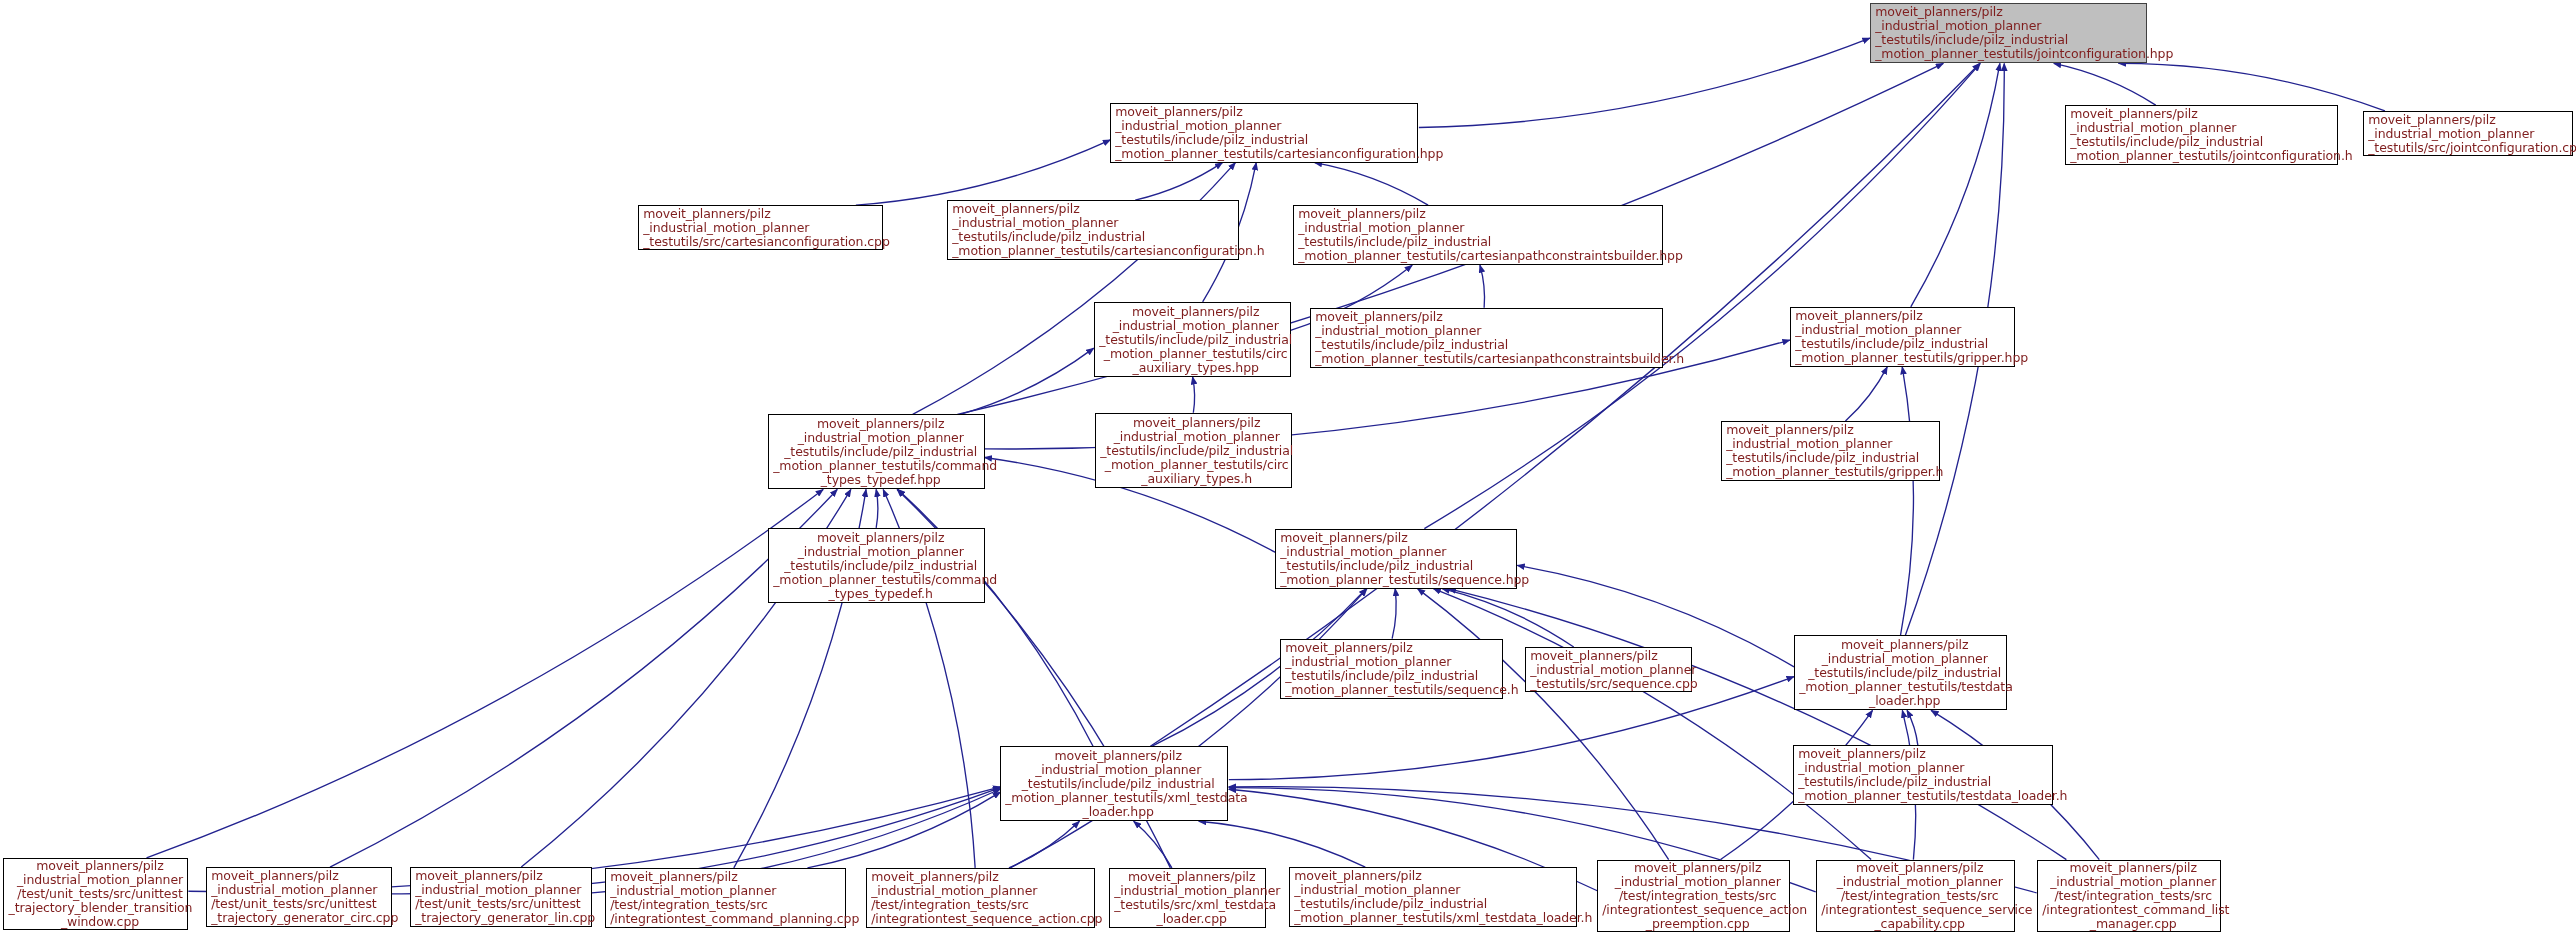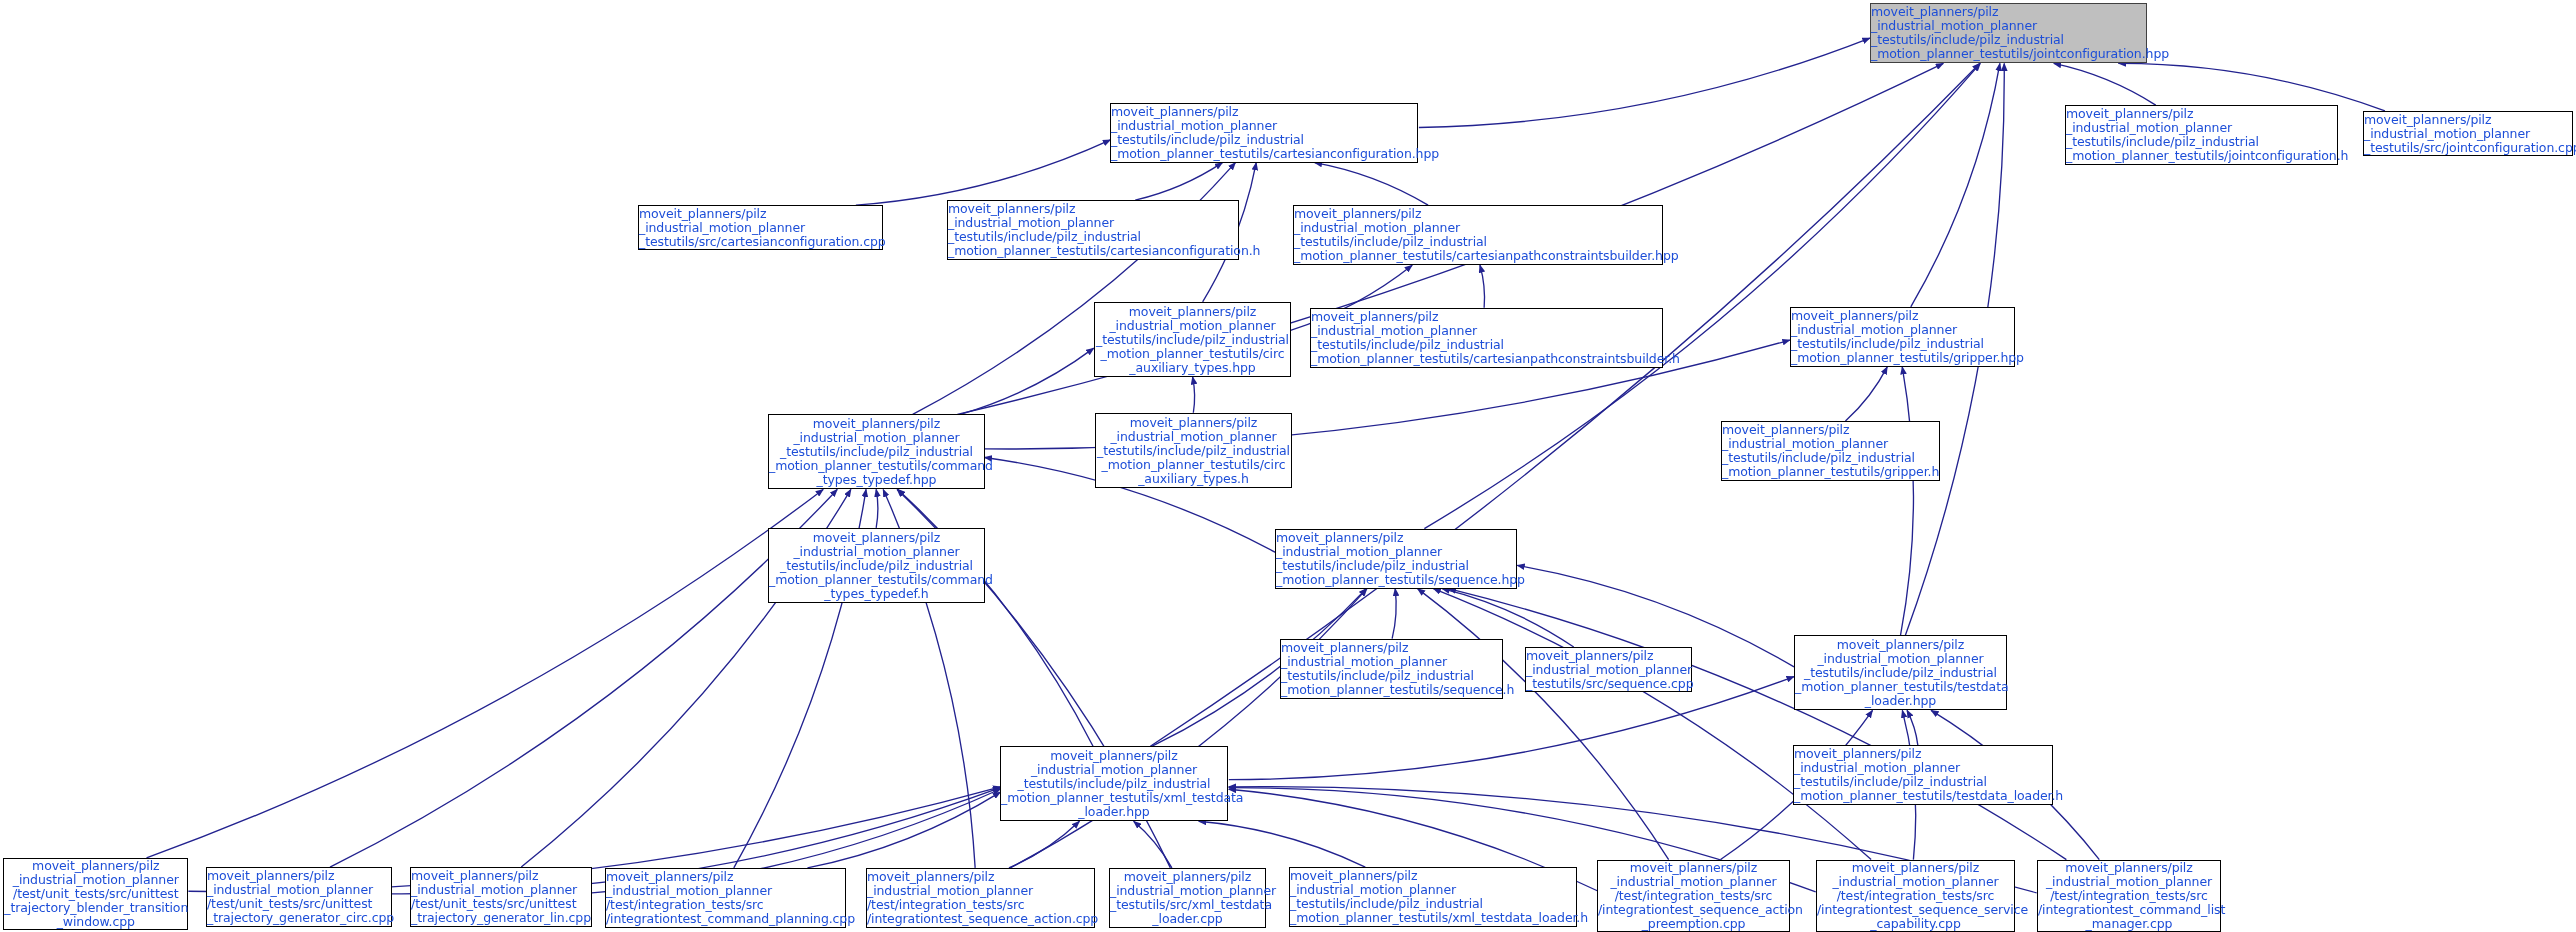--- a/index.html
+++ b/index.html
@@ -12,23 +12,23 @@
     overflow:hidden;
   }
   #edges{position:absolute;left:0;top:0;width:2576px;height:933px;}
   .node{
     position:absolute;
     box-sizing:border-box;
     background:#ffffff;
     border:0.8px solid #000000;
     display:flex;
     align-items:center;
-    justify-content:center;
+    justify-content:flex-start;
     text-align:center;
-    color:#1d4ed8;
+    color:#7f1d1d;
     font-size:12.5px;
     line-height:14px;
     white-space:pre;
     letter-spacing:-0.1px;
     z-index:2;
   }
   .node.root{
     background:#bfbfbf;
     border:0.8px solid #404040;
   }

